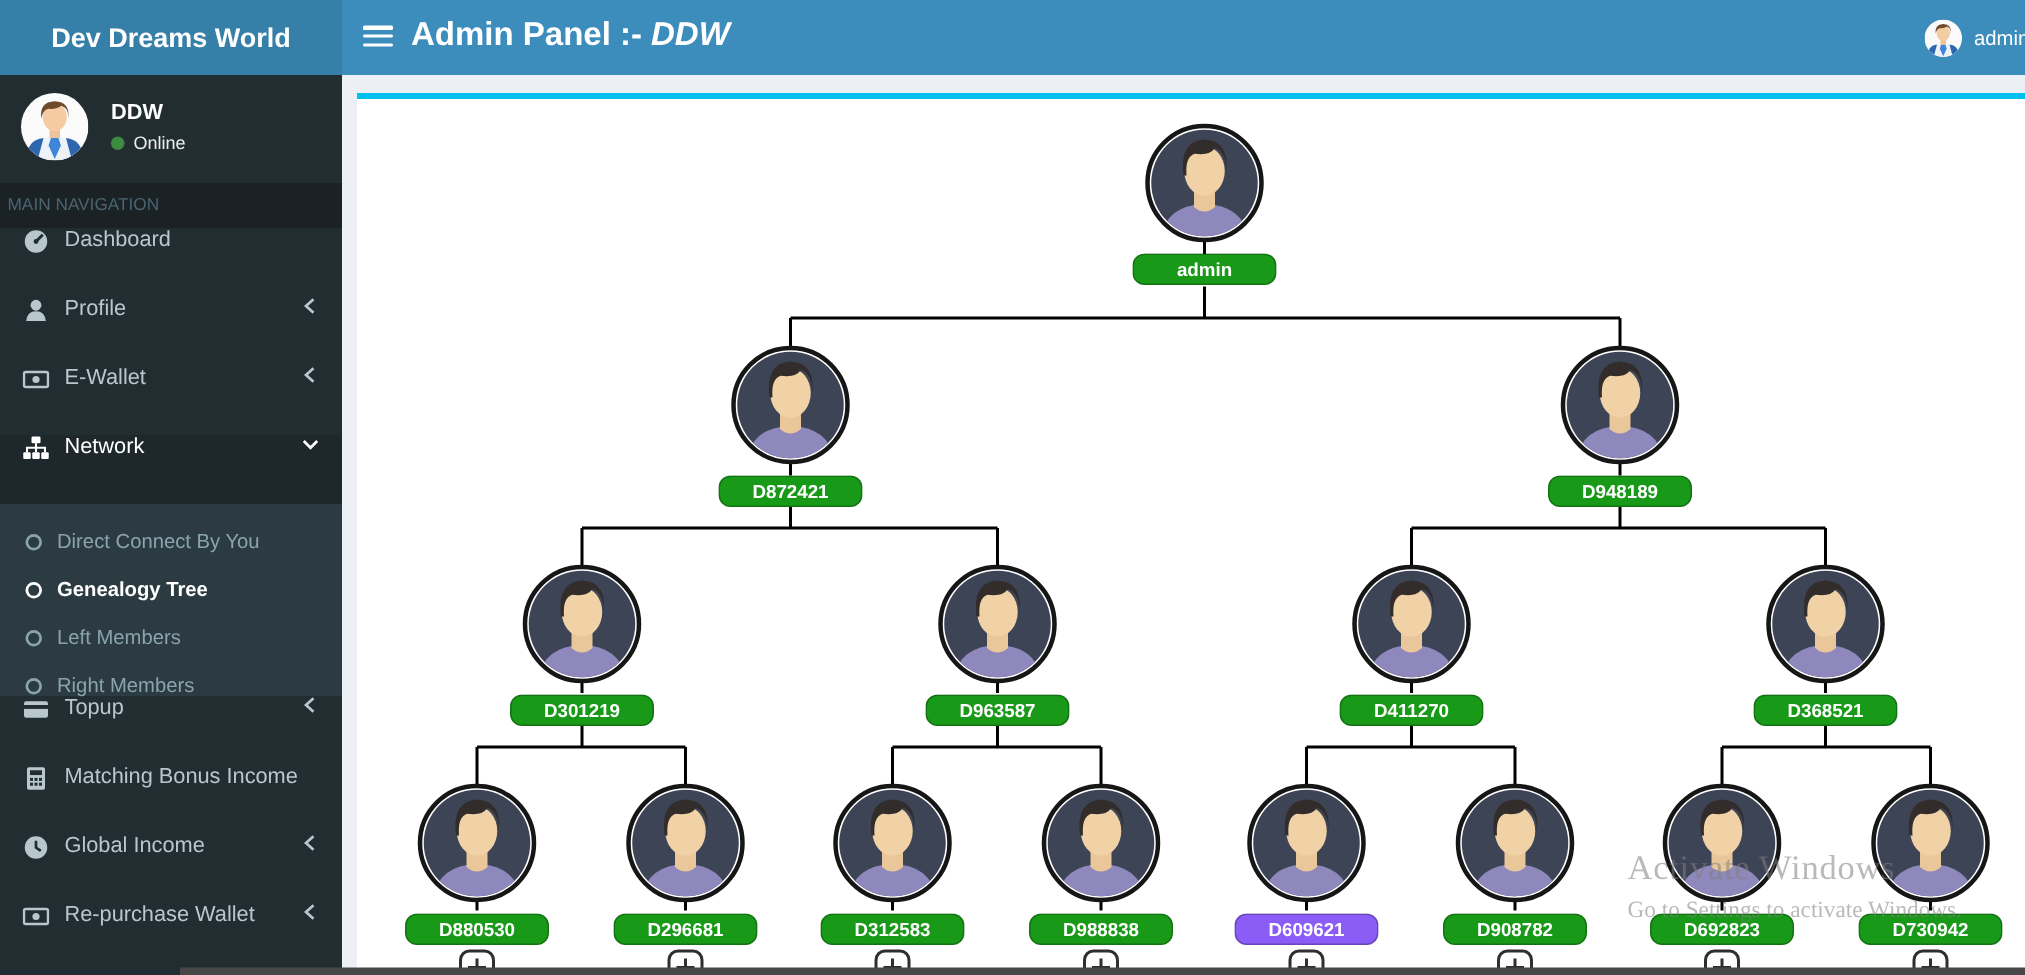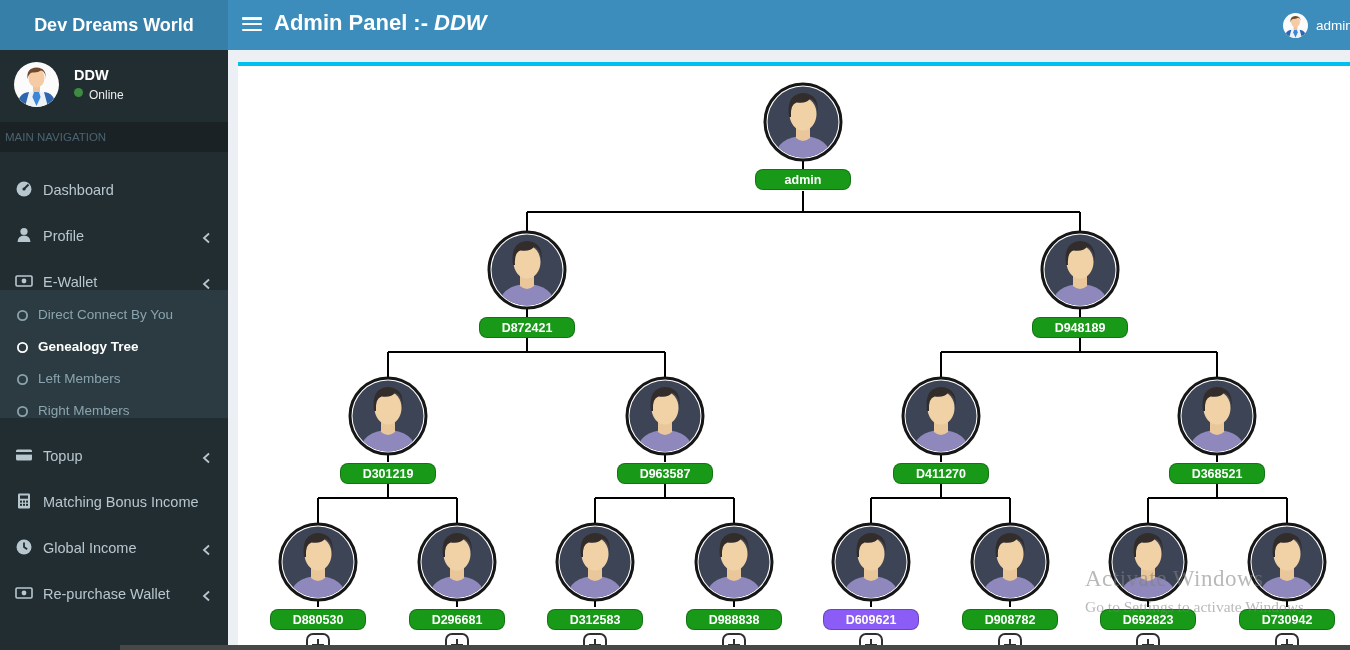--- a/index.html
+++ b/index.html
@@ -14,24 +14,24 @@
   .nav-title{position:absolute;left:46px;top:10px;color:#ffffff;font-size:22px;font-weight:bold;white-space:nowrap;}
   .nav-title .it{font-style:italic;font-weight:600;margin-left:6px;}
   .nav-user{position:absolute;left:1055px;top:0;height:50px;display:flex;align-items:center;gap:8px;color:#fff;font-size:13.5px;}
   .nav-user svg{border-radius:50%;}
 
   
   .sidebar{position:absolute;left:0;top:50px;bottom:0;width:228px;background:#222d32;z-index:5;}
   .user-panel{height:72px;padding:12px 14px;box-sizing:border-box;}
   .user-panel .photo{float:left;width:45px;height:45px;border-radius:50%;overflow:hidden;}
   .user-panel .uname{margin-left:60px;padding-top:5px;color:#fff;font-weight:bold;font-size:14.5px;}
-  .user-panel .ustatus{margin-left:60px;margin-top:5px;color:#ececec;font-size:12px;display:flex;gap:6px;}
+  .user-panel .ustatus{margin-left:60px;margin-top:5px;color:#ececec;font-size:12px;display:flex;align-items:center;gap:6px;}
   .dot{width:9px;height:9px;border-radius:50%;display:inline-block;}
   .side-section{height:30px;line-height:30px;padding-left:5px;font-size:11.5px;color:#4b646f;background:#1a2226;box-sizing:border-box;}
-  .mi{height:46px;display:flex;align-items:flex-end;padding:0 15px;color:#b8c7ce;font-size:14.5px;cursor:pointer;}
+  .mi{height:46px;display:flex;align-items:flex-start;padding:0 15px;color:#b8c7ce;font-size:14.5px;cursor:pointer;}
   .mi .mi-ico{width:18px;height:18px;margin-right:10px;flex:none;}
   .mi .chev{margin-left:auto;flex:none;}
   .mi.active{background:#1e282c;color:#fff;}
   .submenu{background:#2c3b41;}
   .smi{height:32px;display:flex;align-items:flex-end;padding:0 15px 0 16px;color:#8aa4af;font-size:13.5px;cursor:pointer;}
   .smi .mi-ico{width:13px;height:13px;margin-right:9px;flex:none;}
   .smi.active{color:#fff;font-weight:bold;}
 
   
   .content-bg{position:absolute;left:228px;top:50px;right:0;bottom:0;background:#ecf0f5;z-index:1;}
@@ -186,20 +186,29 @@
   </div>
   <div class="mi">
     <svg class="mi-ico">
         <use href="#i-money"></use>
       </svg>
     <span>E-Wallet</span>
     <svg class="chev" width="12" height="12">
         <use href="#chev-l"></use>
       </svg>
   </div>
+  <div class="mi active">
+    <svg class="mi-ico">
+        <use href="#i-sitemap"></use>
+      </svg>
+    <span>Network</span>
+    <svg class="chev" width="12" height="12">
+        <use href="#chev-d"></use>
+      </svg>
+  </div>
 
   <div class="submenu">
     <div class="smi">
       <svg class="mi-ico">
           <use href="#i-circle-o"></use>
         </svg>
       <span>Direct Connect By You</span>
     </div>
     <div class="smi active">
       <svg class="mi-ico">

